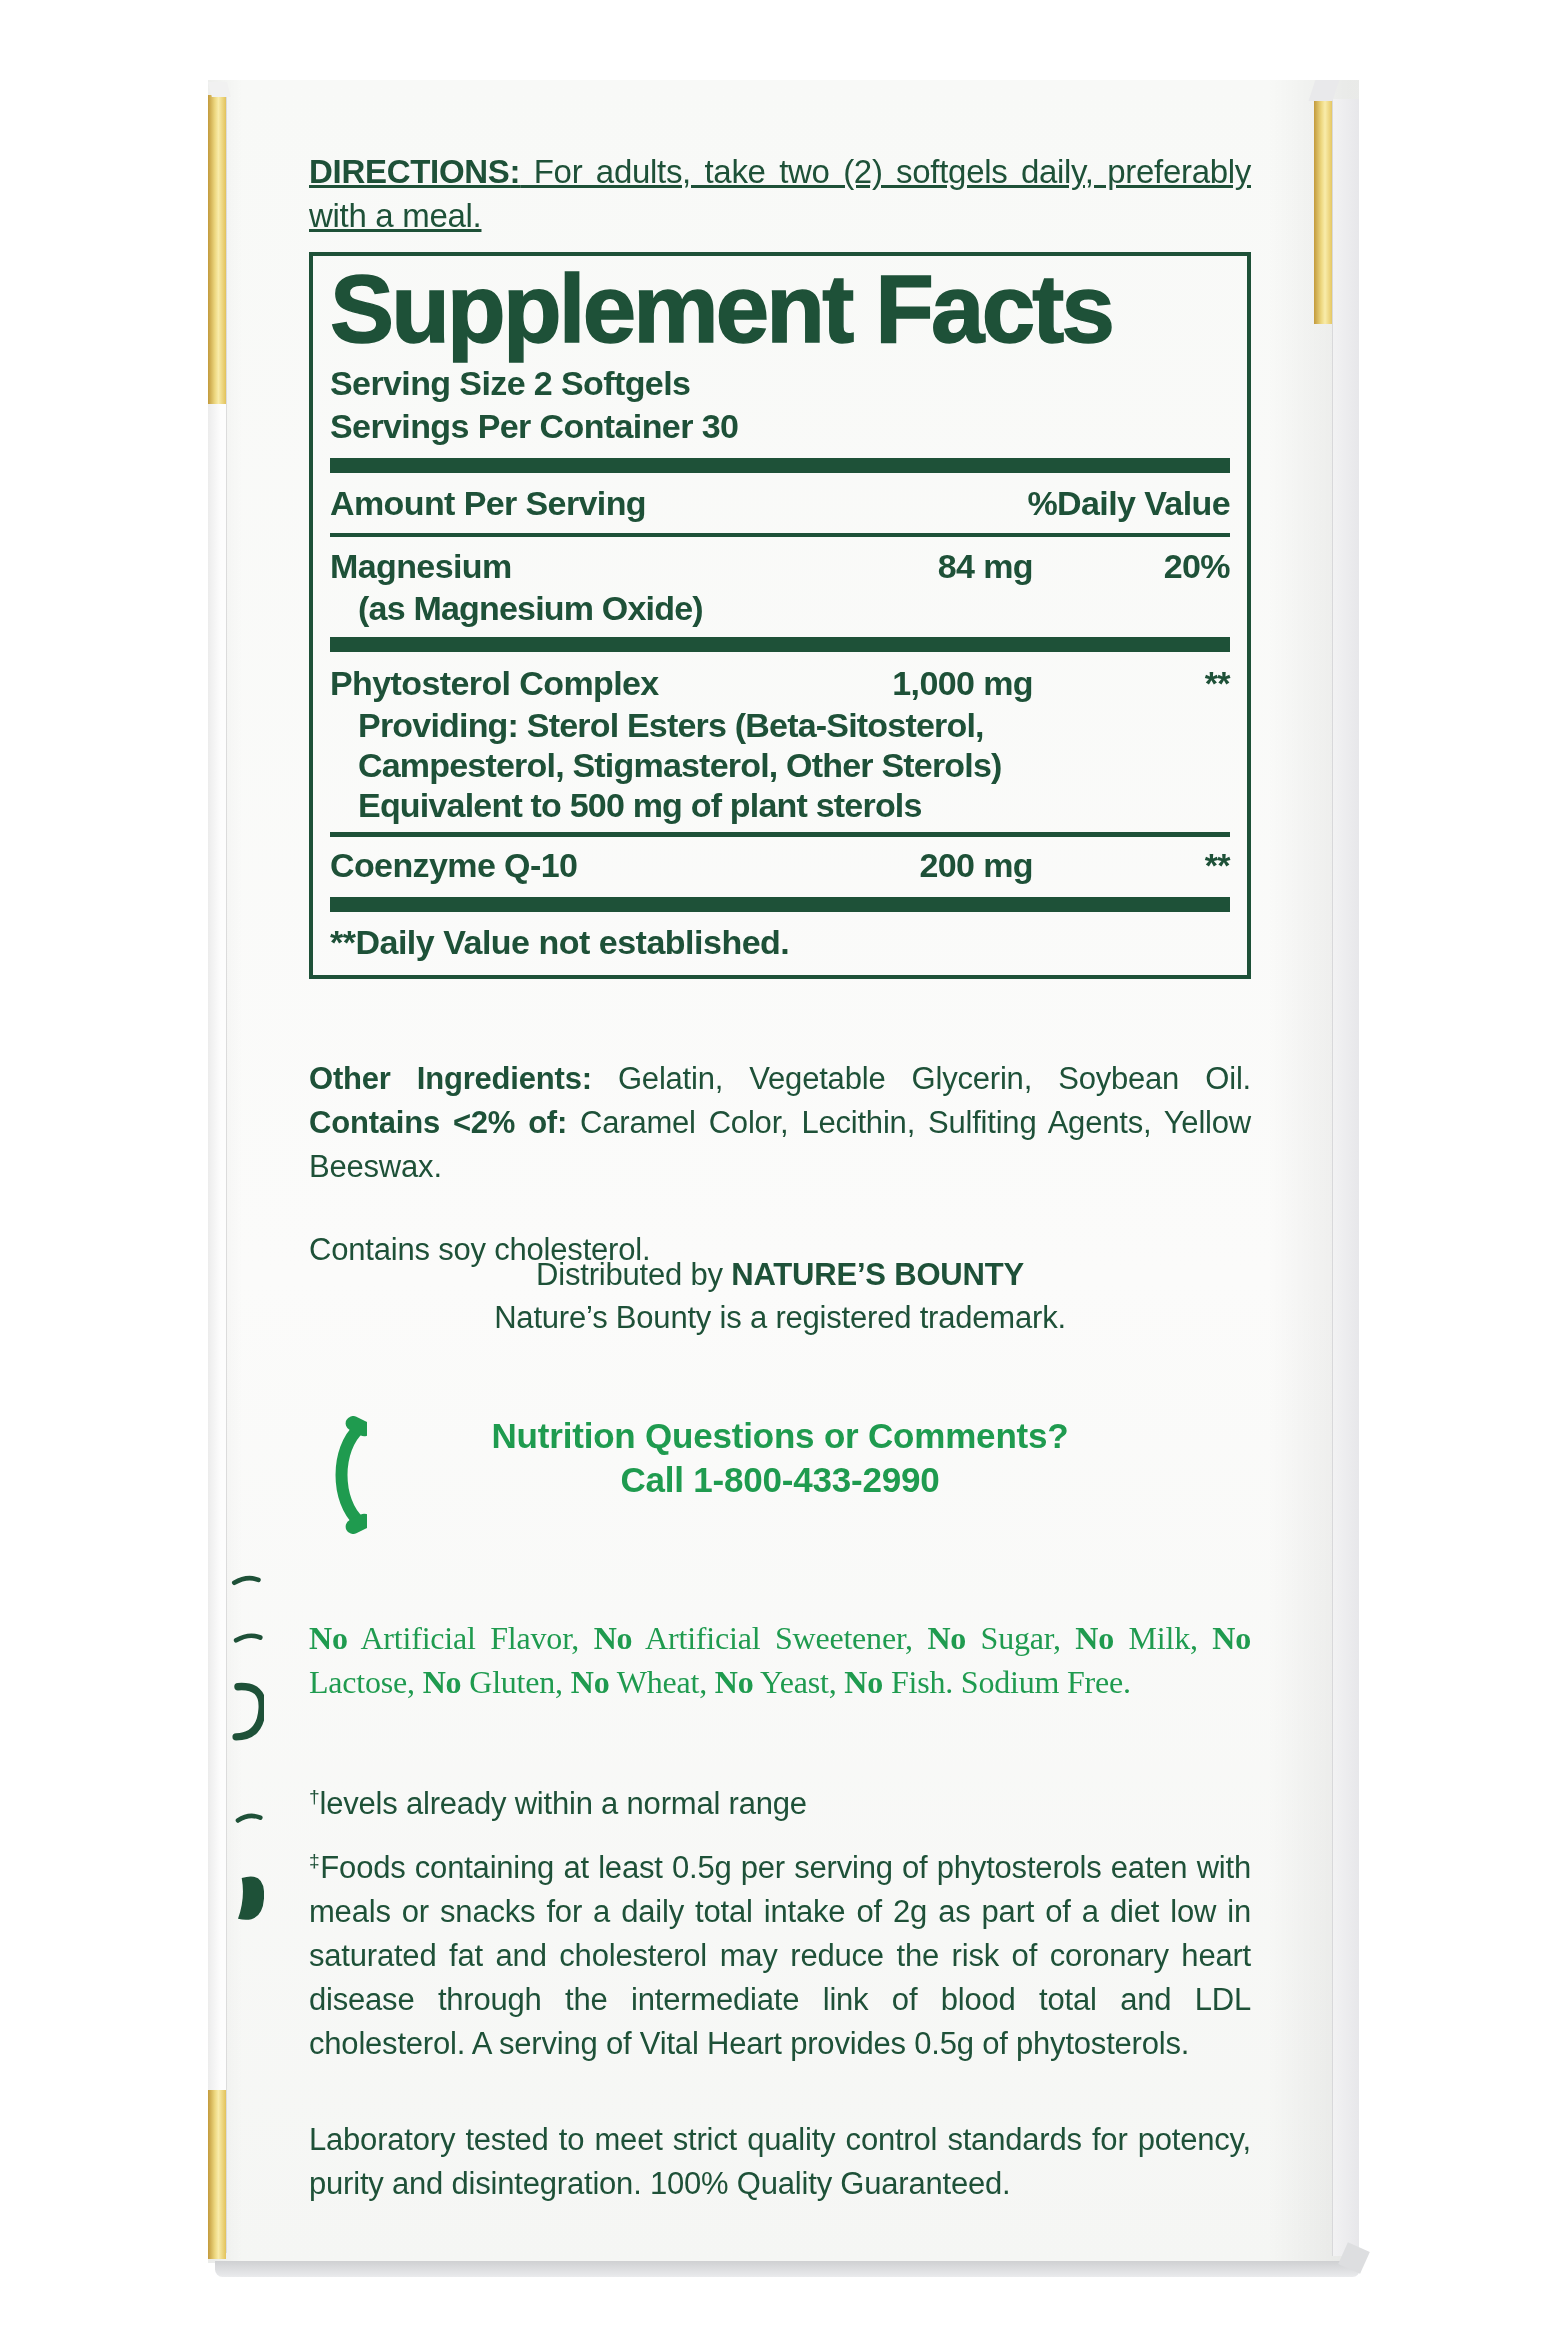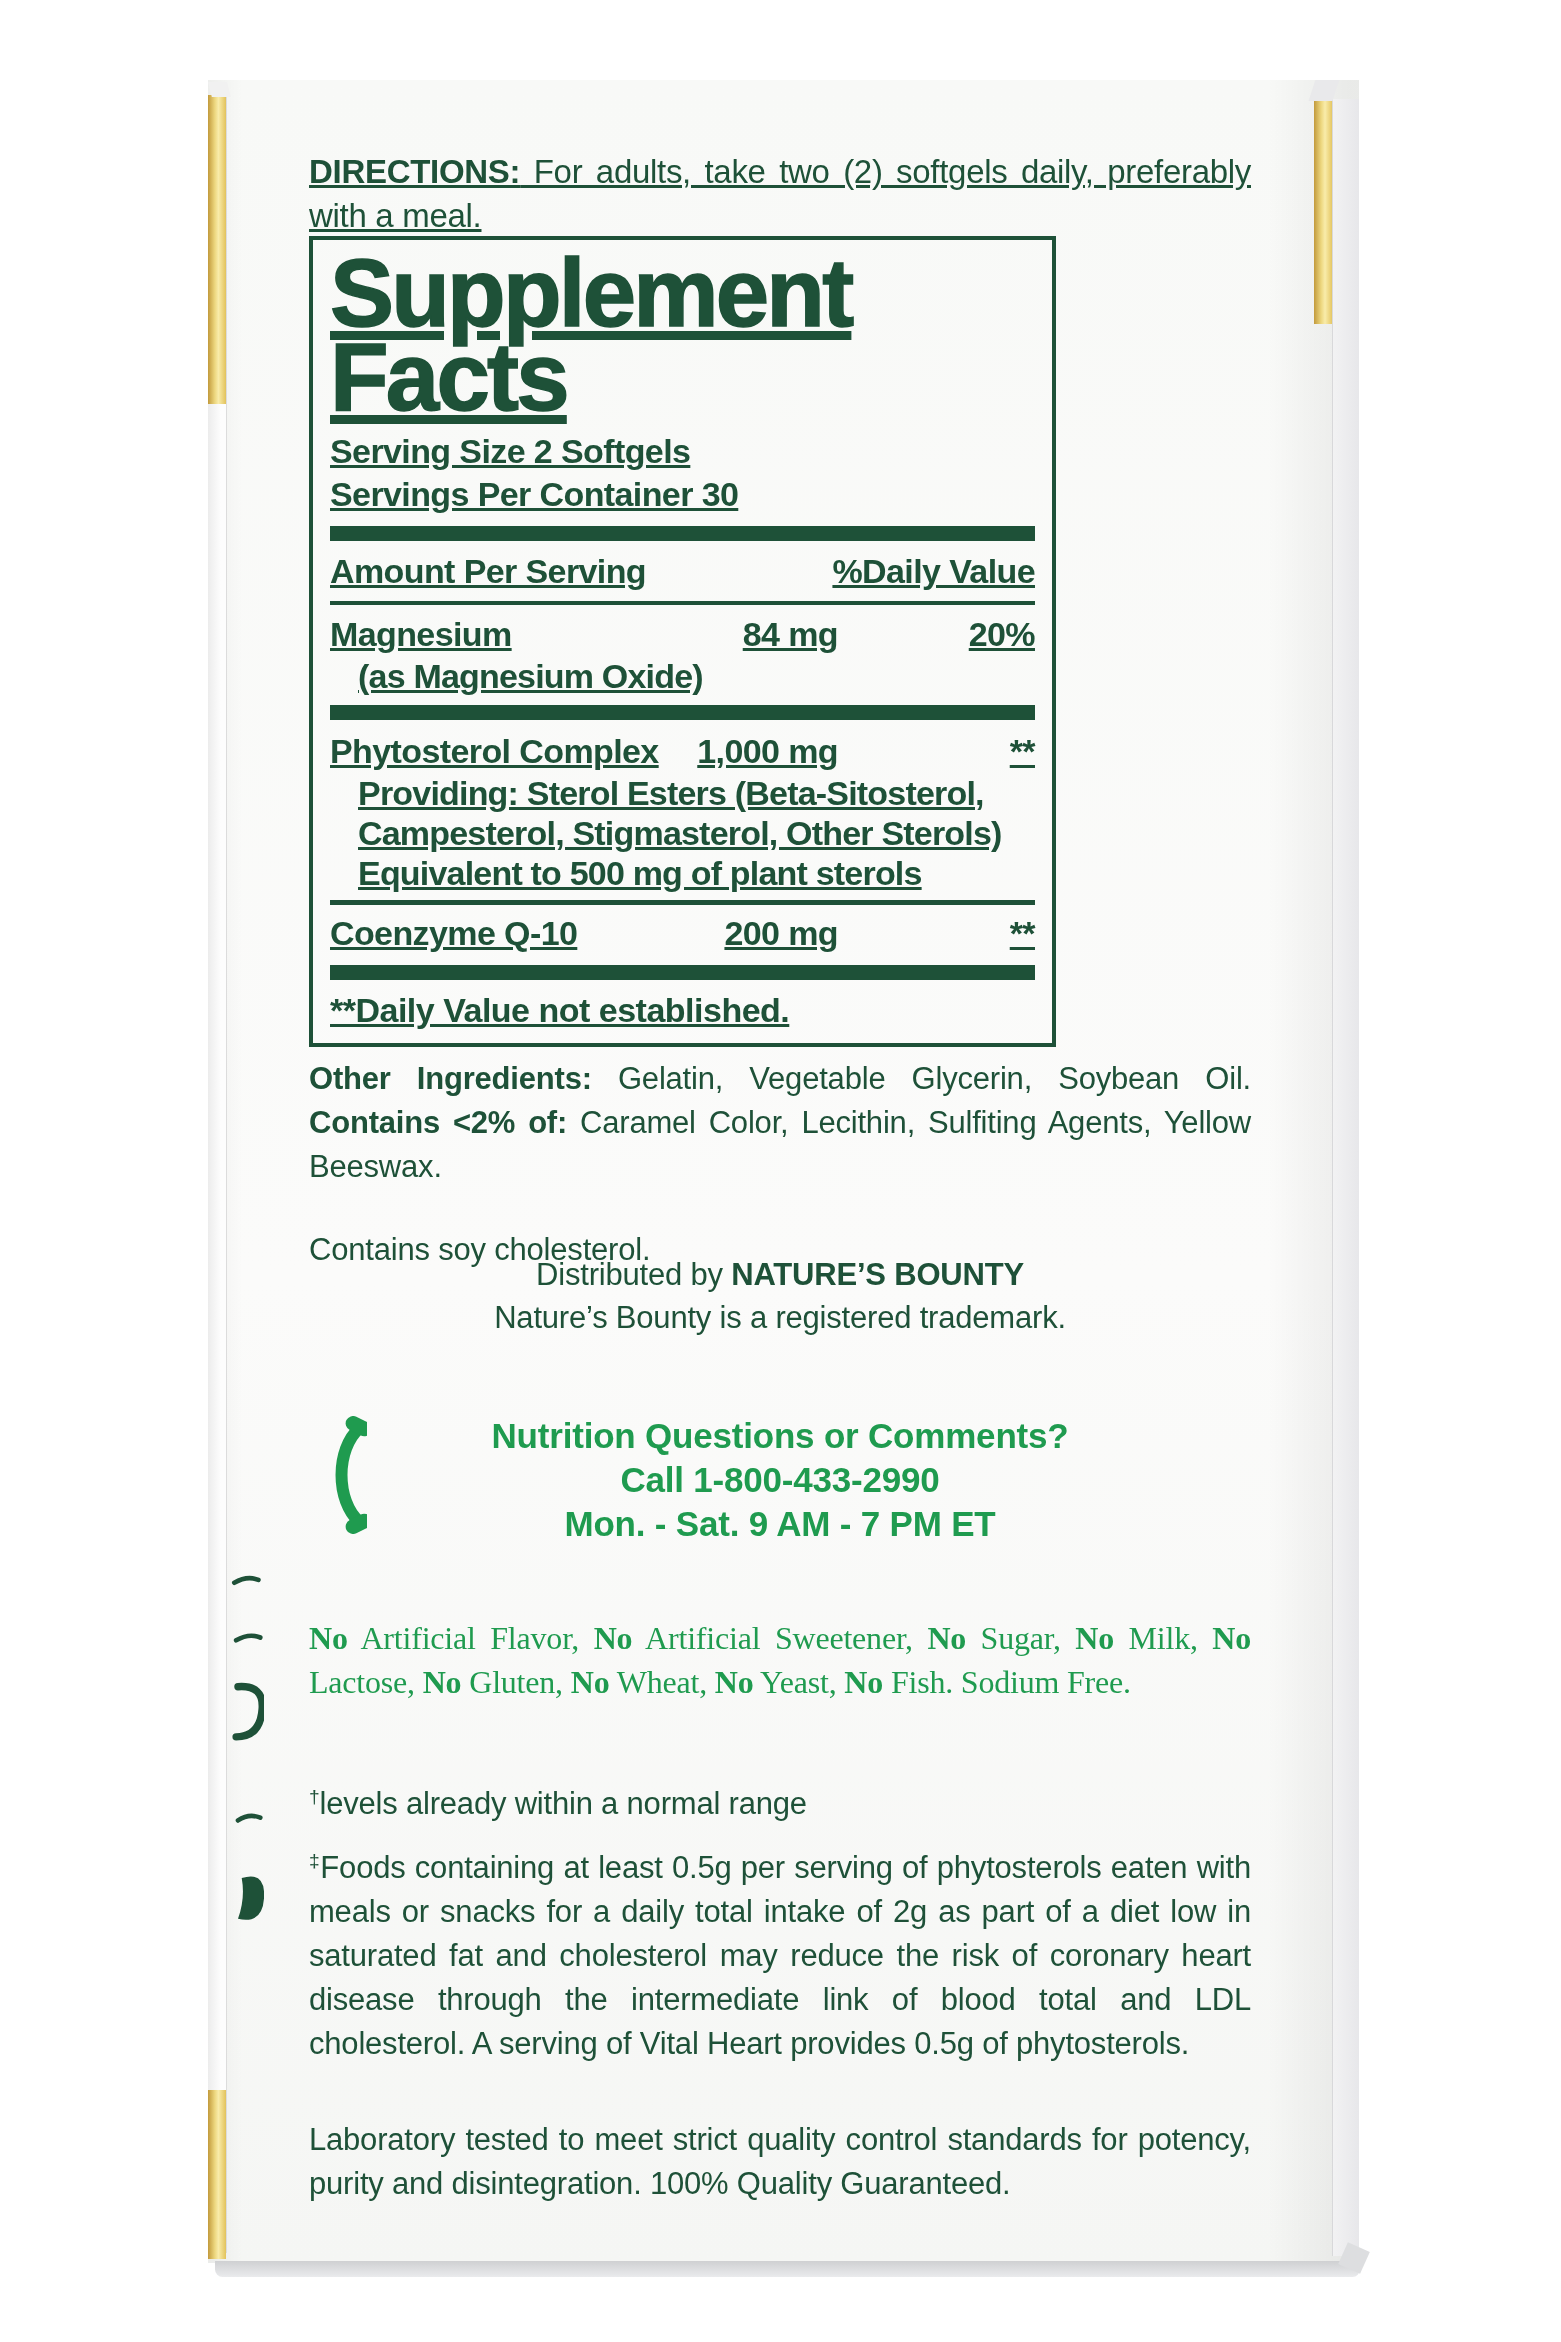--- a/index.html
+++ b/index.html
@@ -32,22 +32,22 @@
   .top-left-tip{position:absolute;left:1.9px;top:1.9px;width:19px;height:15px;background:#f1f1f1;transform:skewX(14deg);}
   .bottom-shadow{position:absolute;left:215px;top:2261px;width:1145px;height:16px;
     background:linear-gradient(180deg,#cfd0d2,#eaebed);border-radius:0 0 7.5px 7.5px;}
   .bottom-shadow .corner{position:absolute;right:-5.6px;top:-15px;width:24px;height:24px;background:#dddee0;transform:rotate(24deg);}
 
   
   .dir{position:absolute;left:101px;top:37px;width:942px;font-size:33px;line-height:44px;
     text-align:justify;letter-spacing:-0.3px;text-decoration:underline;}
   b{font-weight:bold;}
 
-  .sf-box{position:absolute;left:101px;top:156px;width:747px;box-sizing:border-box;
-    border:4.7px solid var(--dark);padding:3.7px 17px 11.2px;text-decoration:underline;}
+  .sf-box{position:absolute;left:101px;top:172px;width:942px;box-sizing:border-box;
+    border:4.7px solid var(--dark);padding:3.7px 17px 11.2px;}
   .sf-title{font-size:96px;line-height:84px;font-weight:bold;letter-spacing:-2.8px;
     -webkit-text-stroke:1.5px var(--dark);padding-top:7.5px;}
   .sf-serving{font-size:34px;font-weight:bold;line-height:43px;margin-top:11.2px;letter-spacing:-0.6px;}
   .sf-bar{height:15px;background:var(--dark);margin:9.4px 0;}
   .sf-rule{height:4.7px;background:var(--dark);margin:7.5px 0;}
   .sf-header{display:flex;justify-content:space-between;font-weight:bold;font-size:34px;line-height:43px;margin-top:1.9px;letter-spacing:-0.6px;}
   .sf-row{display:grid;grid-template-columns:1fr 169px 197px;font-weight:bold;font-size:34px;line-height:43px;letter-spacing:-0.6px;}
   .sf-row .amount,.sf-row .dv{text-align:right;white-space:nowrap;}
   .sf-sub{font-weight:bold;font-size:34px;line-height:40px;padding-left:28px;letter-spacing:-0.8px;}
   .sf-foot{font-weight:bold;font-size:34px;line-height:43px;margin-top:9.4px;letter-spacing:-0.5px;}
@@ -140,21 +140,20 @@
   </div>
 
   <div class="para center" id="contact">
     <svg class="phone-icon" viewBox="0 0 42 128">
       <path d="M34 13 C8 36 8 92 34 115" fill="none" stroke="#1f9b4f" stroke-width="13" stroke-linecap="round"></path>
       <path d="M27 8 L39 14" fill="none" stroke="#1f9b4f" stroke-width="16" stroke-linecap="round"></path>
       <path d="M27 120 L39 114" fill="none" stroke="#1f9b4f" stroke-width="16" stroke-linecap="round"></path>
     </svg>
     <div>Nutrition Questions or Comments?</div>
     <div>Call 1-800-433-2990</div>
-    <div>Mon. - Sat. 9 AM - 7 PM ET</div>
   </div>
 
   <p class="para justify" id="claims"><b>No</b><span> Artificial Flavor, </span><b>No</b><span> Artificial Sweetener, </span><b>No</b><span> Sugar, </span><b>No</b><span> Milk, </span><b>No</b><span> Lactose, </span><b>No</b><span> Gluten, </span><b>No</b><span> Wheat, </span><b>No</b><span> Yeast, </span><b>No</b><span> Fish. Sodium Free.</span></p>
 
   <p class="para" id="dagger-note"><sup class="fnmark">†</sup><span>levels already within a normal range</span></p>
 
   <p class="para justify" id="ddagger-note"><sup class="fnmark">‡</sup><span>Foods containing at least 0.5g per serving of phytosterols eaten with meals or snacks for a daily total intake of 2g as part of a diet low in saturated fat and cholesterol may reduce the risk of coronary heart disease through the intermediate link of blood total and LDL cholesterol. A serving of Vital Heart provides 0.5g of phytosterols.</span></p>
 
   <p class="para justify" id="quality">Laboratory tested to meet strict quality control standards for potency, purity and disintegration. 100% Quality Guaranteed.</p>
 

